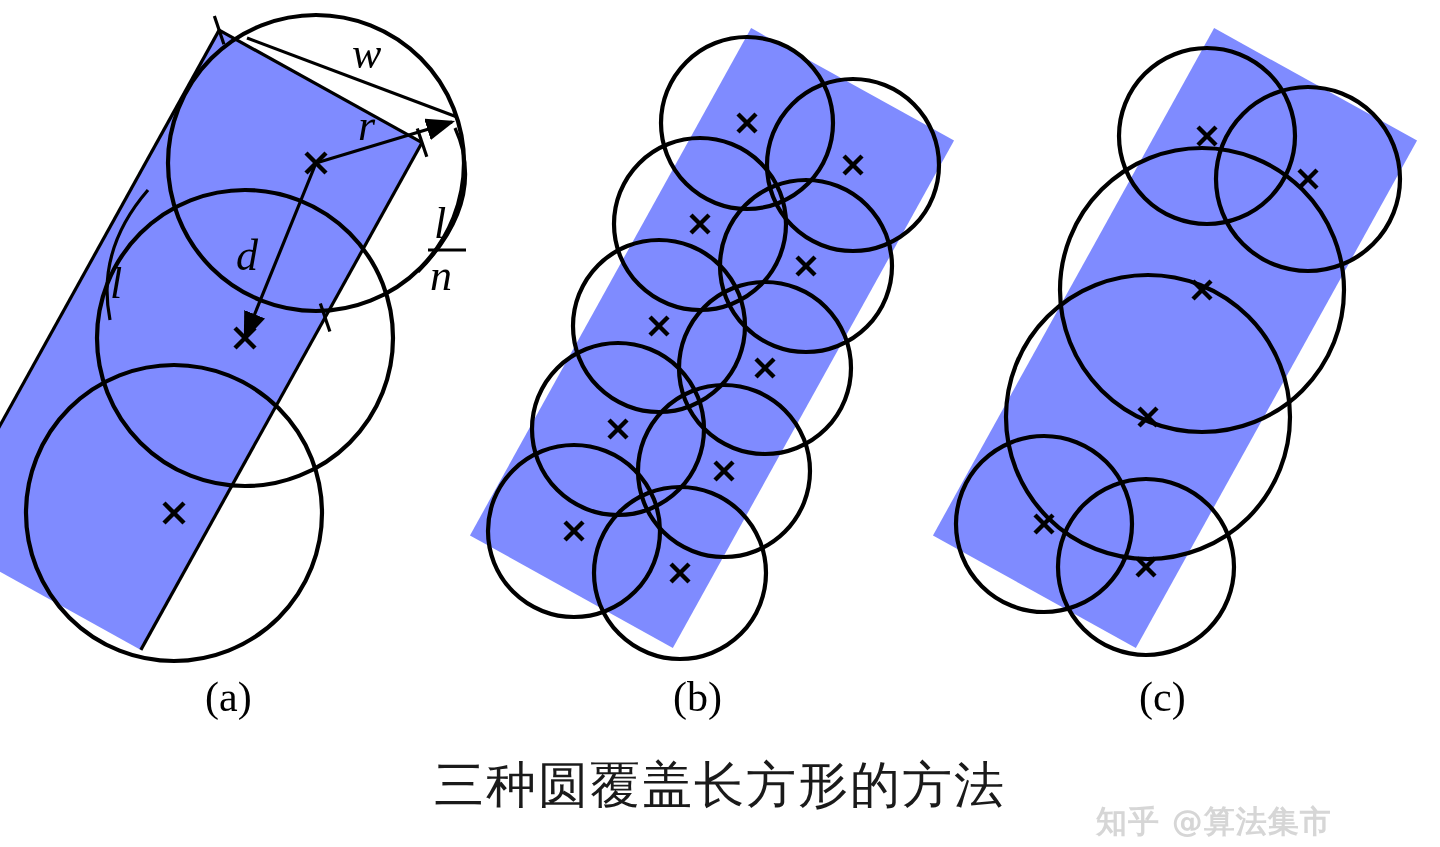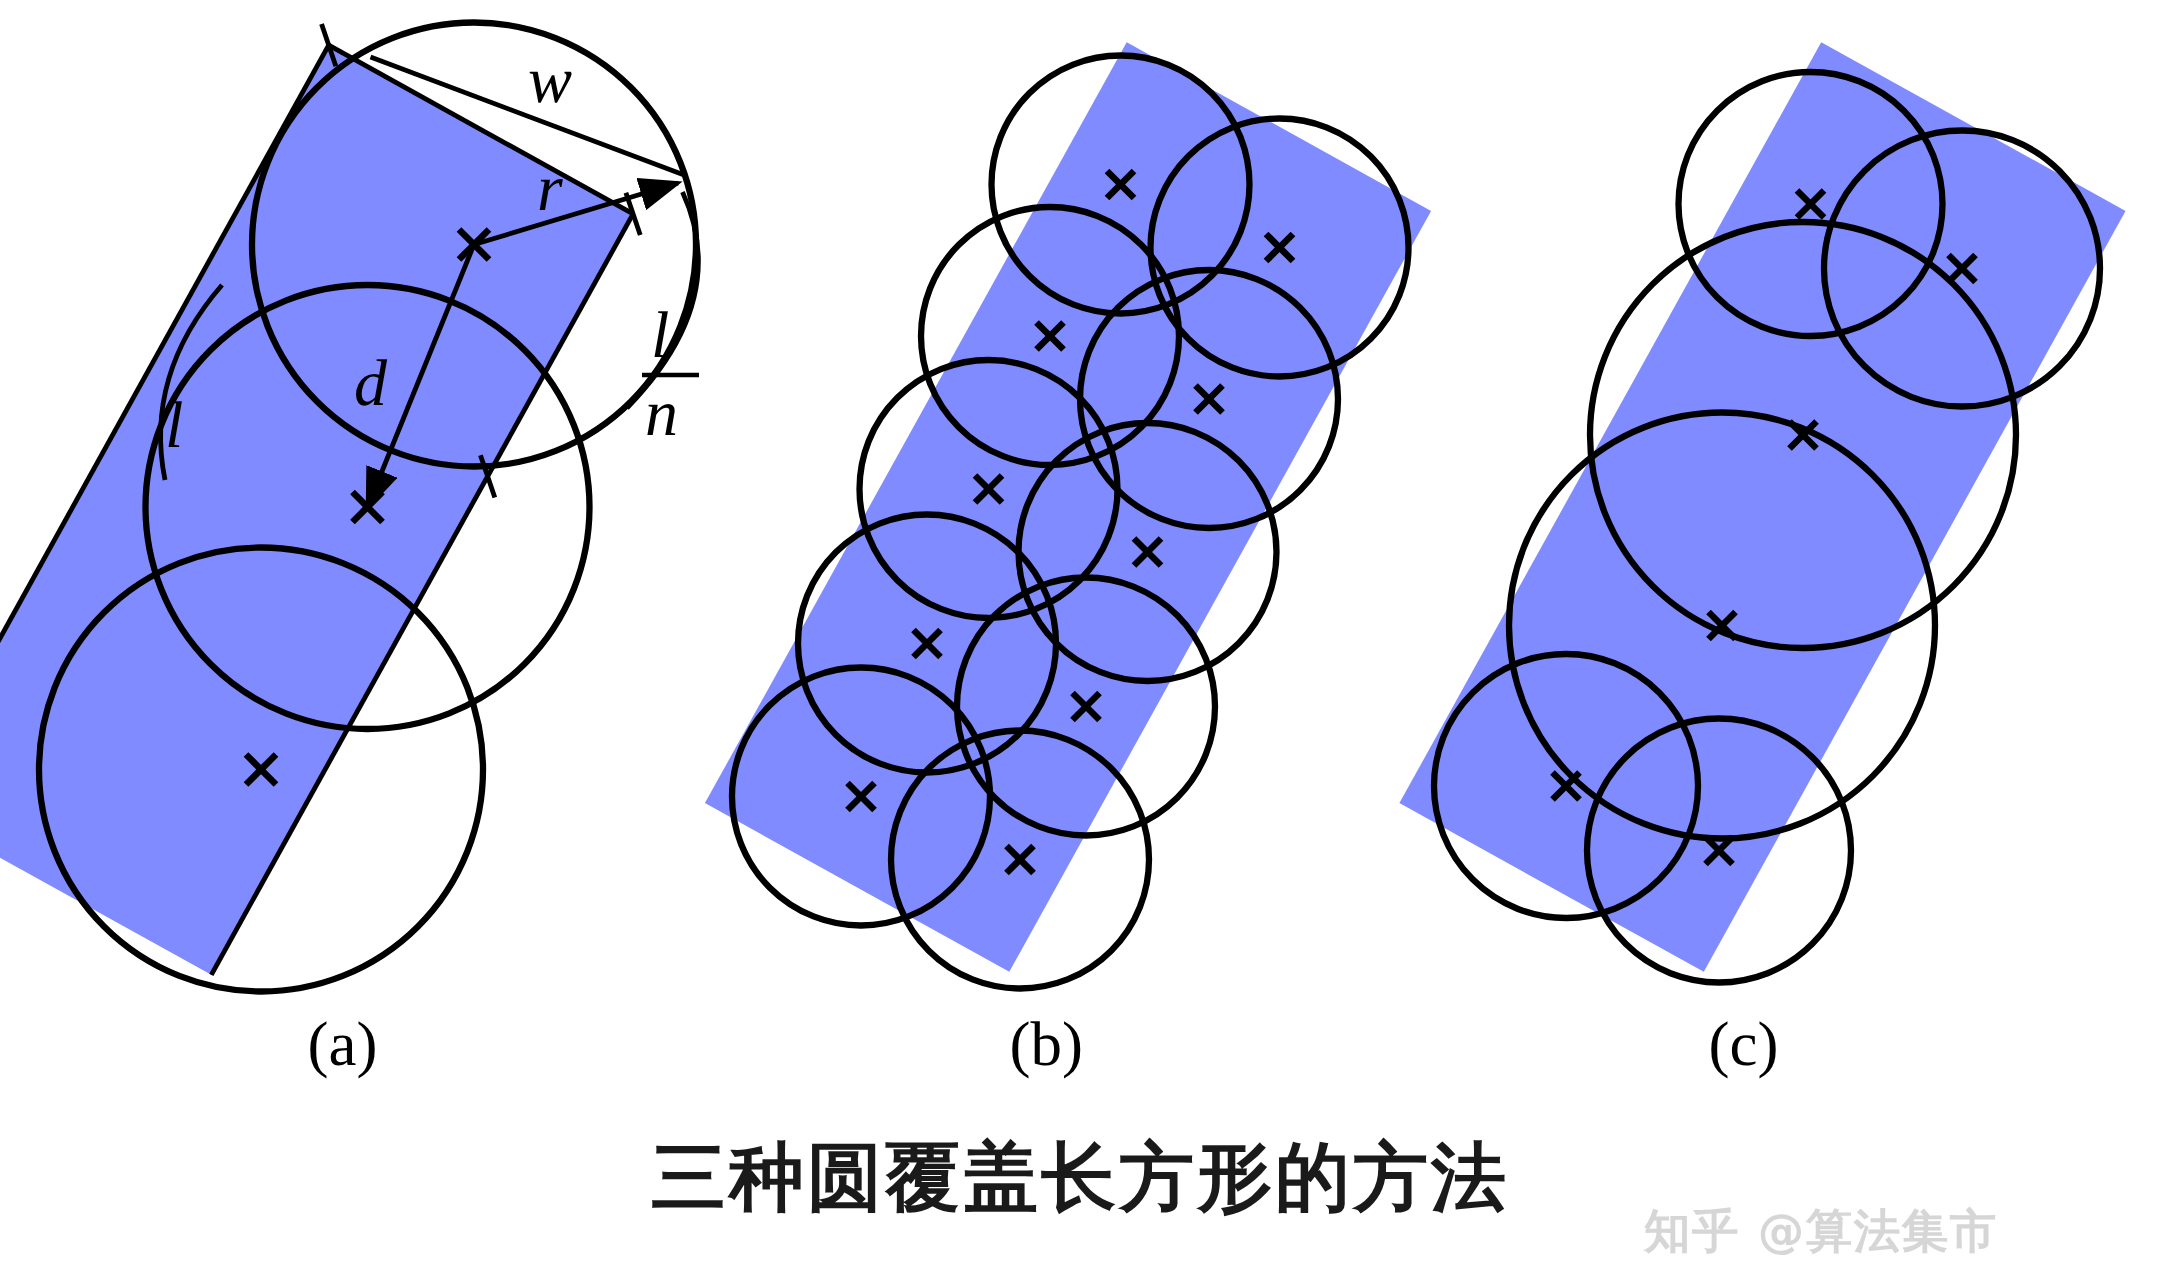--- a/index.html
+++ b/index.html
@@ -40,21 +40,21 @@
   #panel-label-c { left: 1139px; top: 676px; }
 
   #figure-caption {
     position: absolute;
     left: 0;
     top: 758px;
     width: 1440px;
     text-align: center;
     font-family: "DejaVu Sans", "Liberation Sans", sans-serif;
     font-size: 50px;
-    font-weight: 700;
+    font-weight: 400;
     color: #1a1a1a;
     letter-spacing: 2px;
     white-space: nowrap;
     line-height: 1.08;
   }
   #watermark {
     position: absolute;
     left: 1096px;
     top: 804px;
     font-family: "DejaVu Sans", "Liberation Sans", sans-serif;

